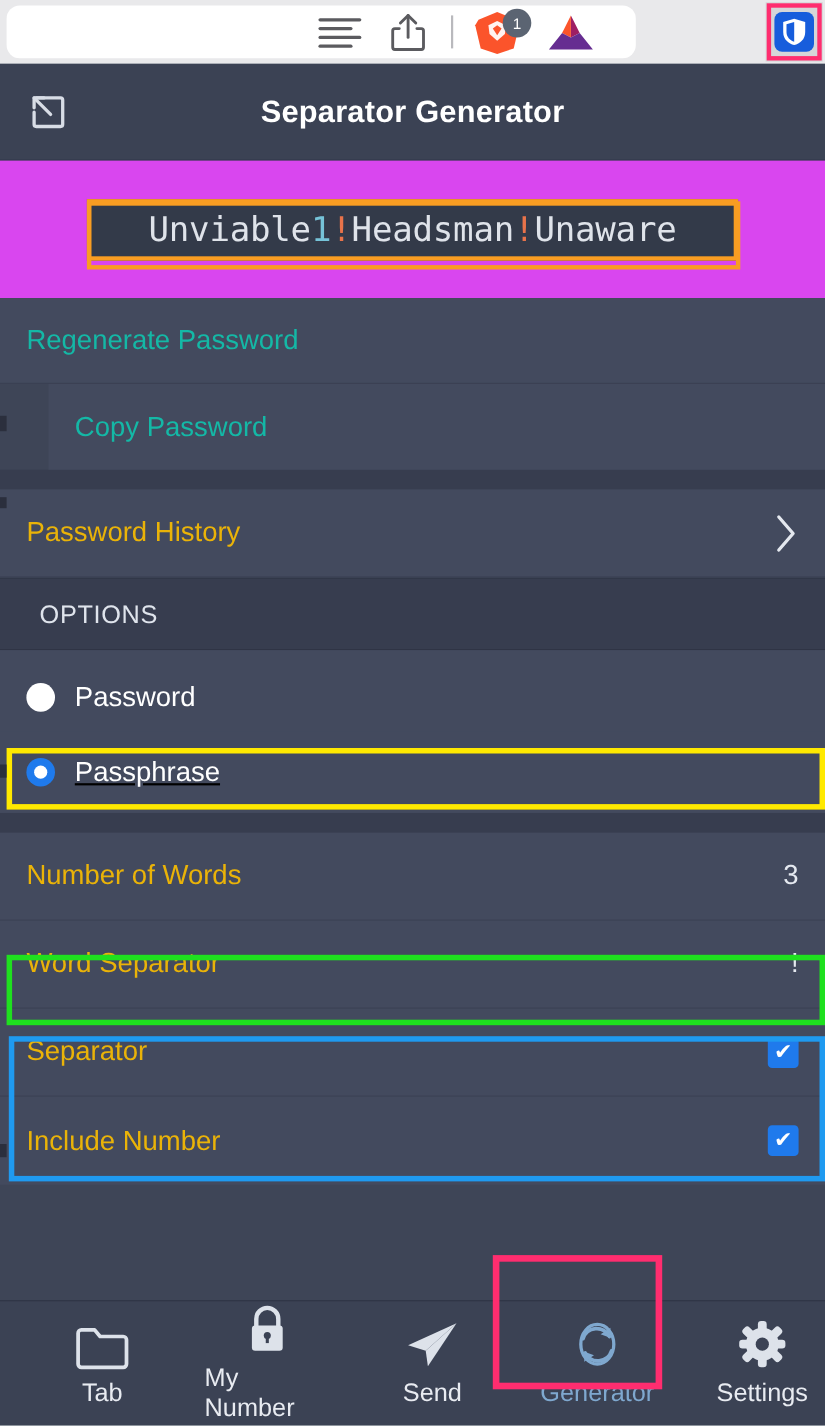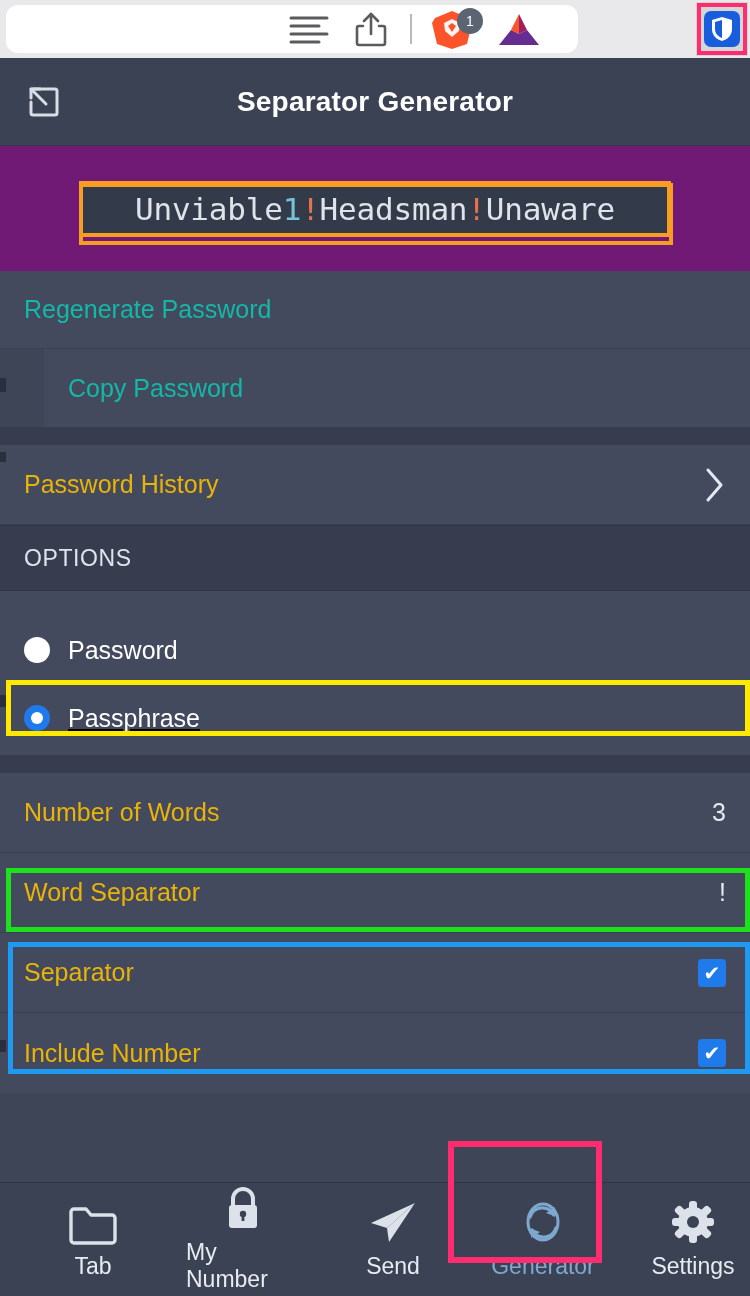--- a/index.html
+++ b/index.html
@@ -59,21 +59,21 @@
     color:#ffffff; font-size:28px; font-weight:bold;
     letter-spacing:.2px;
   }
   .popout-btn{
     position:absolute; left:18px; top:22px; width:48px; height:44px;
     display:flex; align-items:center; justify-content:center;
   }
 
   .pw-area{
     position:relative; width:750px; height:125px;
-    background:#701a75; display:flex; align-items:center; justify-content:center;
+    background:#d946ef; display:flex; align-items:center; justify-content:center;
   }
   .pw-box{
     width:592px; height:56px; background:#333a49;
     border:4px solid #f99d22;
     display:flex; align-items:center; justify-content:center;
   }
   .pw-text{
     font-family:"DejaVu Sans Mono","Liberation Mono",monospace;
     font-size:31px; color:#dfe3ea; letter-spacing:-0.2px; white-space:pre;
   }
@@ -89,21 +89,21 @@
     border-bottom:1px solid #3a4053;
   }
   .row.h78{ height:78px; }
   .row.h80{ height:80px; }
   .row-label{ color:#eab308; font-size:25px; flex:1; }
   .row-label.link{ color:#14b8a6; }
   .row-value{ color:#e5e9f0; font-size:25px; }
 
   .sec-head{
     width:750px; height:66px; background:#373d4f;
-    display:flex; align-items:center; padding:0 24px;
+    display:flex; align-items:center; padding:0 36px;
     border-top:1px solid #2f3445; border-bottom:1px solid #2f3445;
   }
   .sec-head span{ color:#dfe4ec; font-size:23px; letter-spacing:.6px; }
 
   .chev{ width:22px; height:38px; }
 
   
   .radio-row{
     position:relative; width:750px; height:62px; background:#434a5e;
     display:flex; align-items:center; padding:0 24px;
@@ -237,21 +237,21 @@
         <svg width="22" height="38" viewBox="0 0 22 38">
           <path d="M4 4 L17 19 L4 34" fill="none" stroke="#e4e8ef" stroke-width="3" stroke-linecap="round" stroke-linejoin="round"></path>
         </svg>
       </span>
     </div>
 
     <div class="sec-head">
       <span>OPTIONS</span>
     </div>
 
-    <div style="position:relative; background:#434a5e; padding:28px 0 0 0;">
+    <div style="position:relative; background:#434a5e; padding:12px 0 0 0;">
       <div class="radio-row">
         <span class="radio"></span>
         <span class="radio-label">Password</span>
       </div>
       <div class="radio-row" style="height:74px;text-decoration:underline;">
         <span class="radio checked"></span>
         <span class="radio-label">Passphrase</span>
       </div>
     </div>
 

